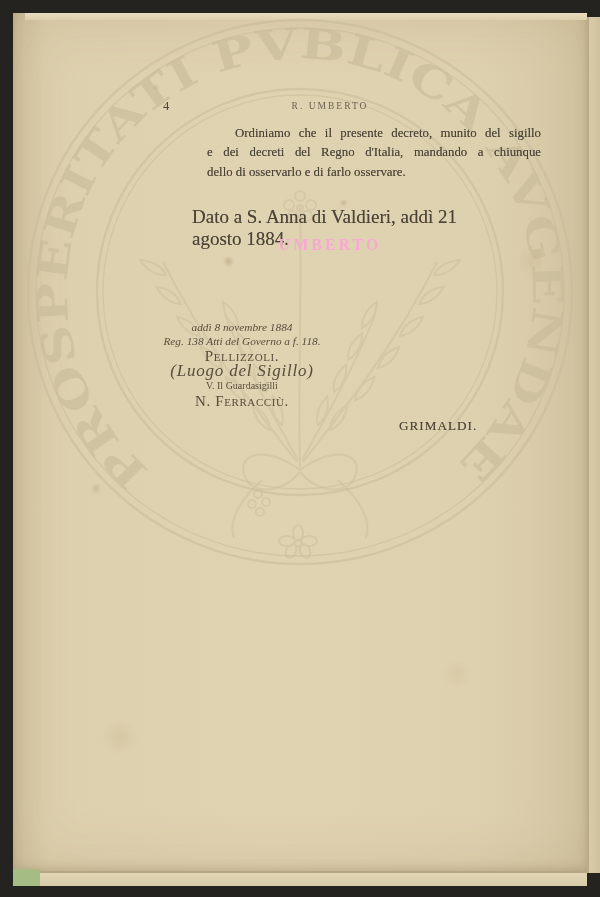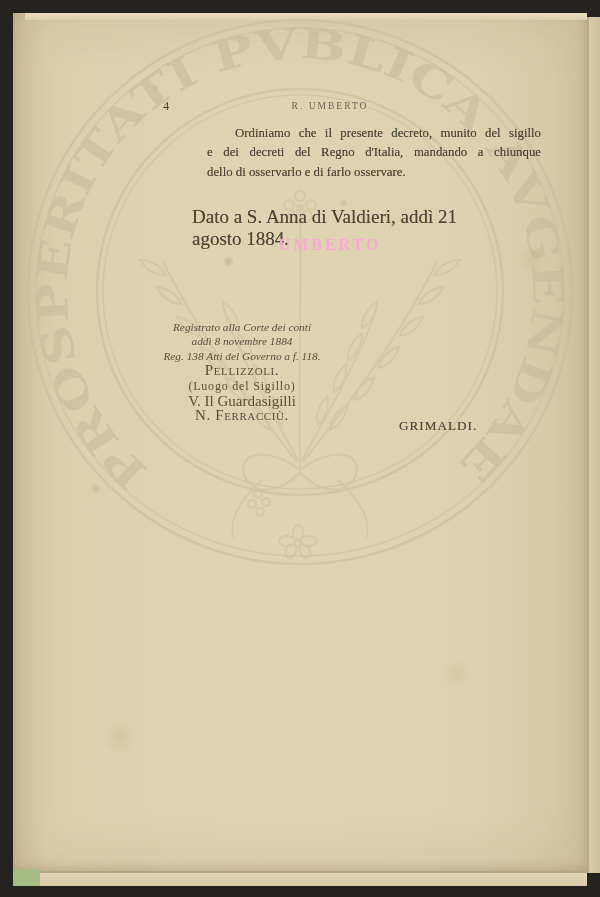--- a/index.html
+++ b/index.html
@@ -33,22 +33,22 @@
   .bl.just{text-align:justify;text-align-last:justify;}
   .bl.first{text-indent:28px;}
   .dateline{position:absolute;left:163px;top:206px;width:334px;padding-left:29px;
         box-sizing:border-box;font-size:19px;text-shadow:0 0 .5px rgba(74,67,54,.55);}
   .signature{position:absolute;left:163px;top:236px;width:334px;text-align:center;
         font-size:16px;font-weight:bold;letter-spacing:3px;color:#f9a8d4;}
   .regblock{position:absolute;left:138px;top:320px;width:208px;text-align:center;
         font-size:11.3px;line-height:14.4px;color:#584d3c;}
   .reg-italic{font-style:italic;}
   .reg-caps{font-variant:small-caps;letter-spacing:.6px;font-size:15px;}
-  .reg-sigillo{font-size:12px;letter-spacing:.8px;line-height:16px;}
-  .reg-roman{font-size:15px;}
+  .reg-sigillo{font-style:italic;font-size:17px;letter-spacing:.8px;line-height:16px;}
+  .reg-roman{font-size:10px;}
   .countersig{position:absolute;left:399px;top:418px;font-size:13.2px;letter-spacing:1px;
         color:#4d4537;text-shadow:0 0 .5px rgba(74,67,54,.5);}
 
   
   .stain{position:absolute;border-radius:50%;pointer-events:none;}
 </style>
 </head>
 <body>
 
 <div class="scene">
@@ -142,21 +142,20 @@
     <div class="para">
       <div class="bl just first">Ordiniamo che il presente decreto, munito del sigillo</div>
       <div class="bl just">e dei decreti del Regno d'Italia, mandando a chiunque</div>
       <div class="bl">dello di osservarlo e di farlo osservare.</div>
     </div>
 
     <div class="dateline">Dato a S. Anna di Valdieri, addì 21 agosto 1884.</div>
     <div class="signature">UMBERTO</div>
 
     <div class="regblock">
-      <div class="reg-italic">Registrato alla Corte dei conti</div>
       <div class="reg-italic">addì 8 novembre 1884</div>
       <div class="reg-italic">Reg. 138 Atti del Governo a f. 118.</div>
       <div class="reg-caps">Pellizzoli.</div>
       <div class="reg-sigillo">(Luogo del Sigillo)</div>
       <div class="reg-roman">V. Il Guardasigilli</div>
       <div class="reg-caps">N. Ferracciù.</div>
     </div>
 
     <div class="countersig">GRIMALDI.</div>
   </div>

